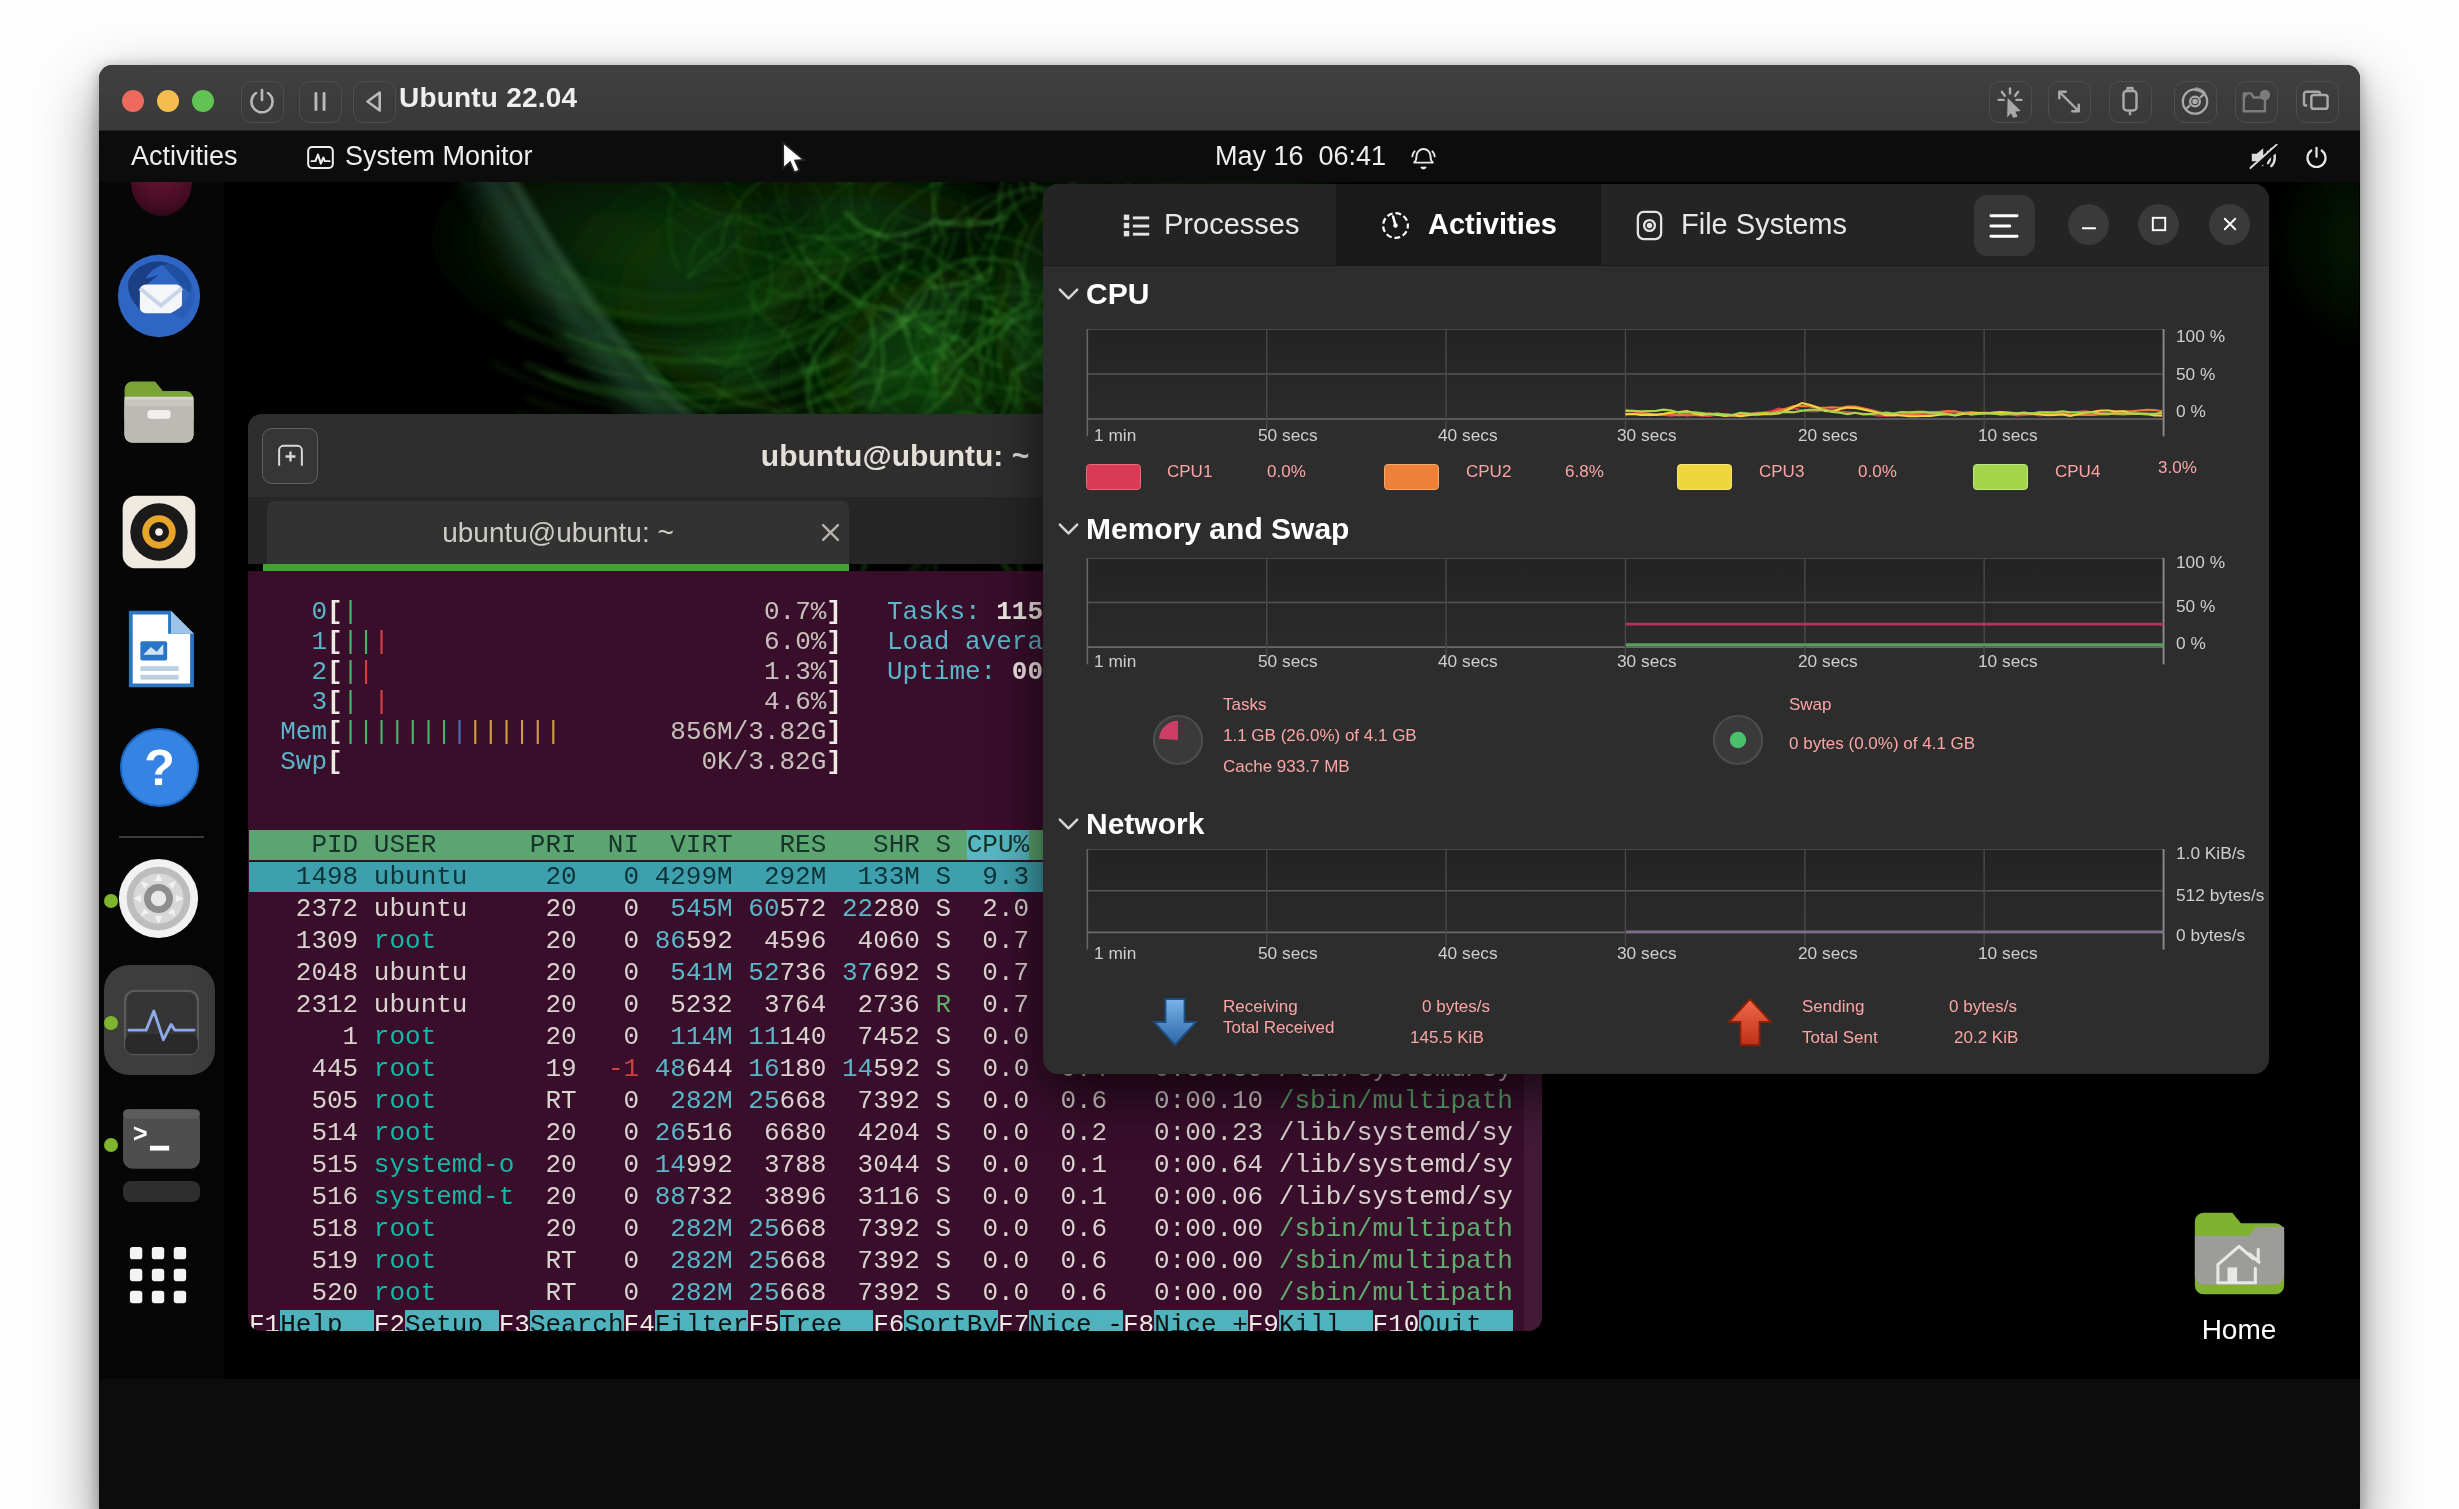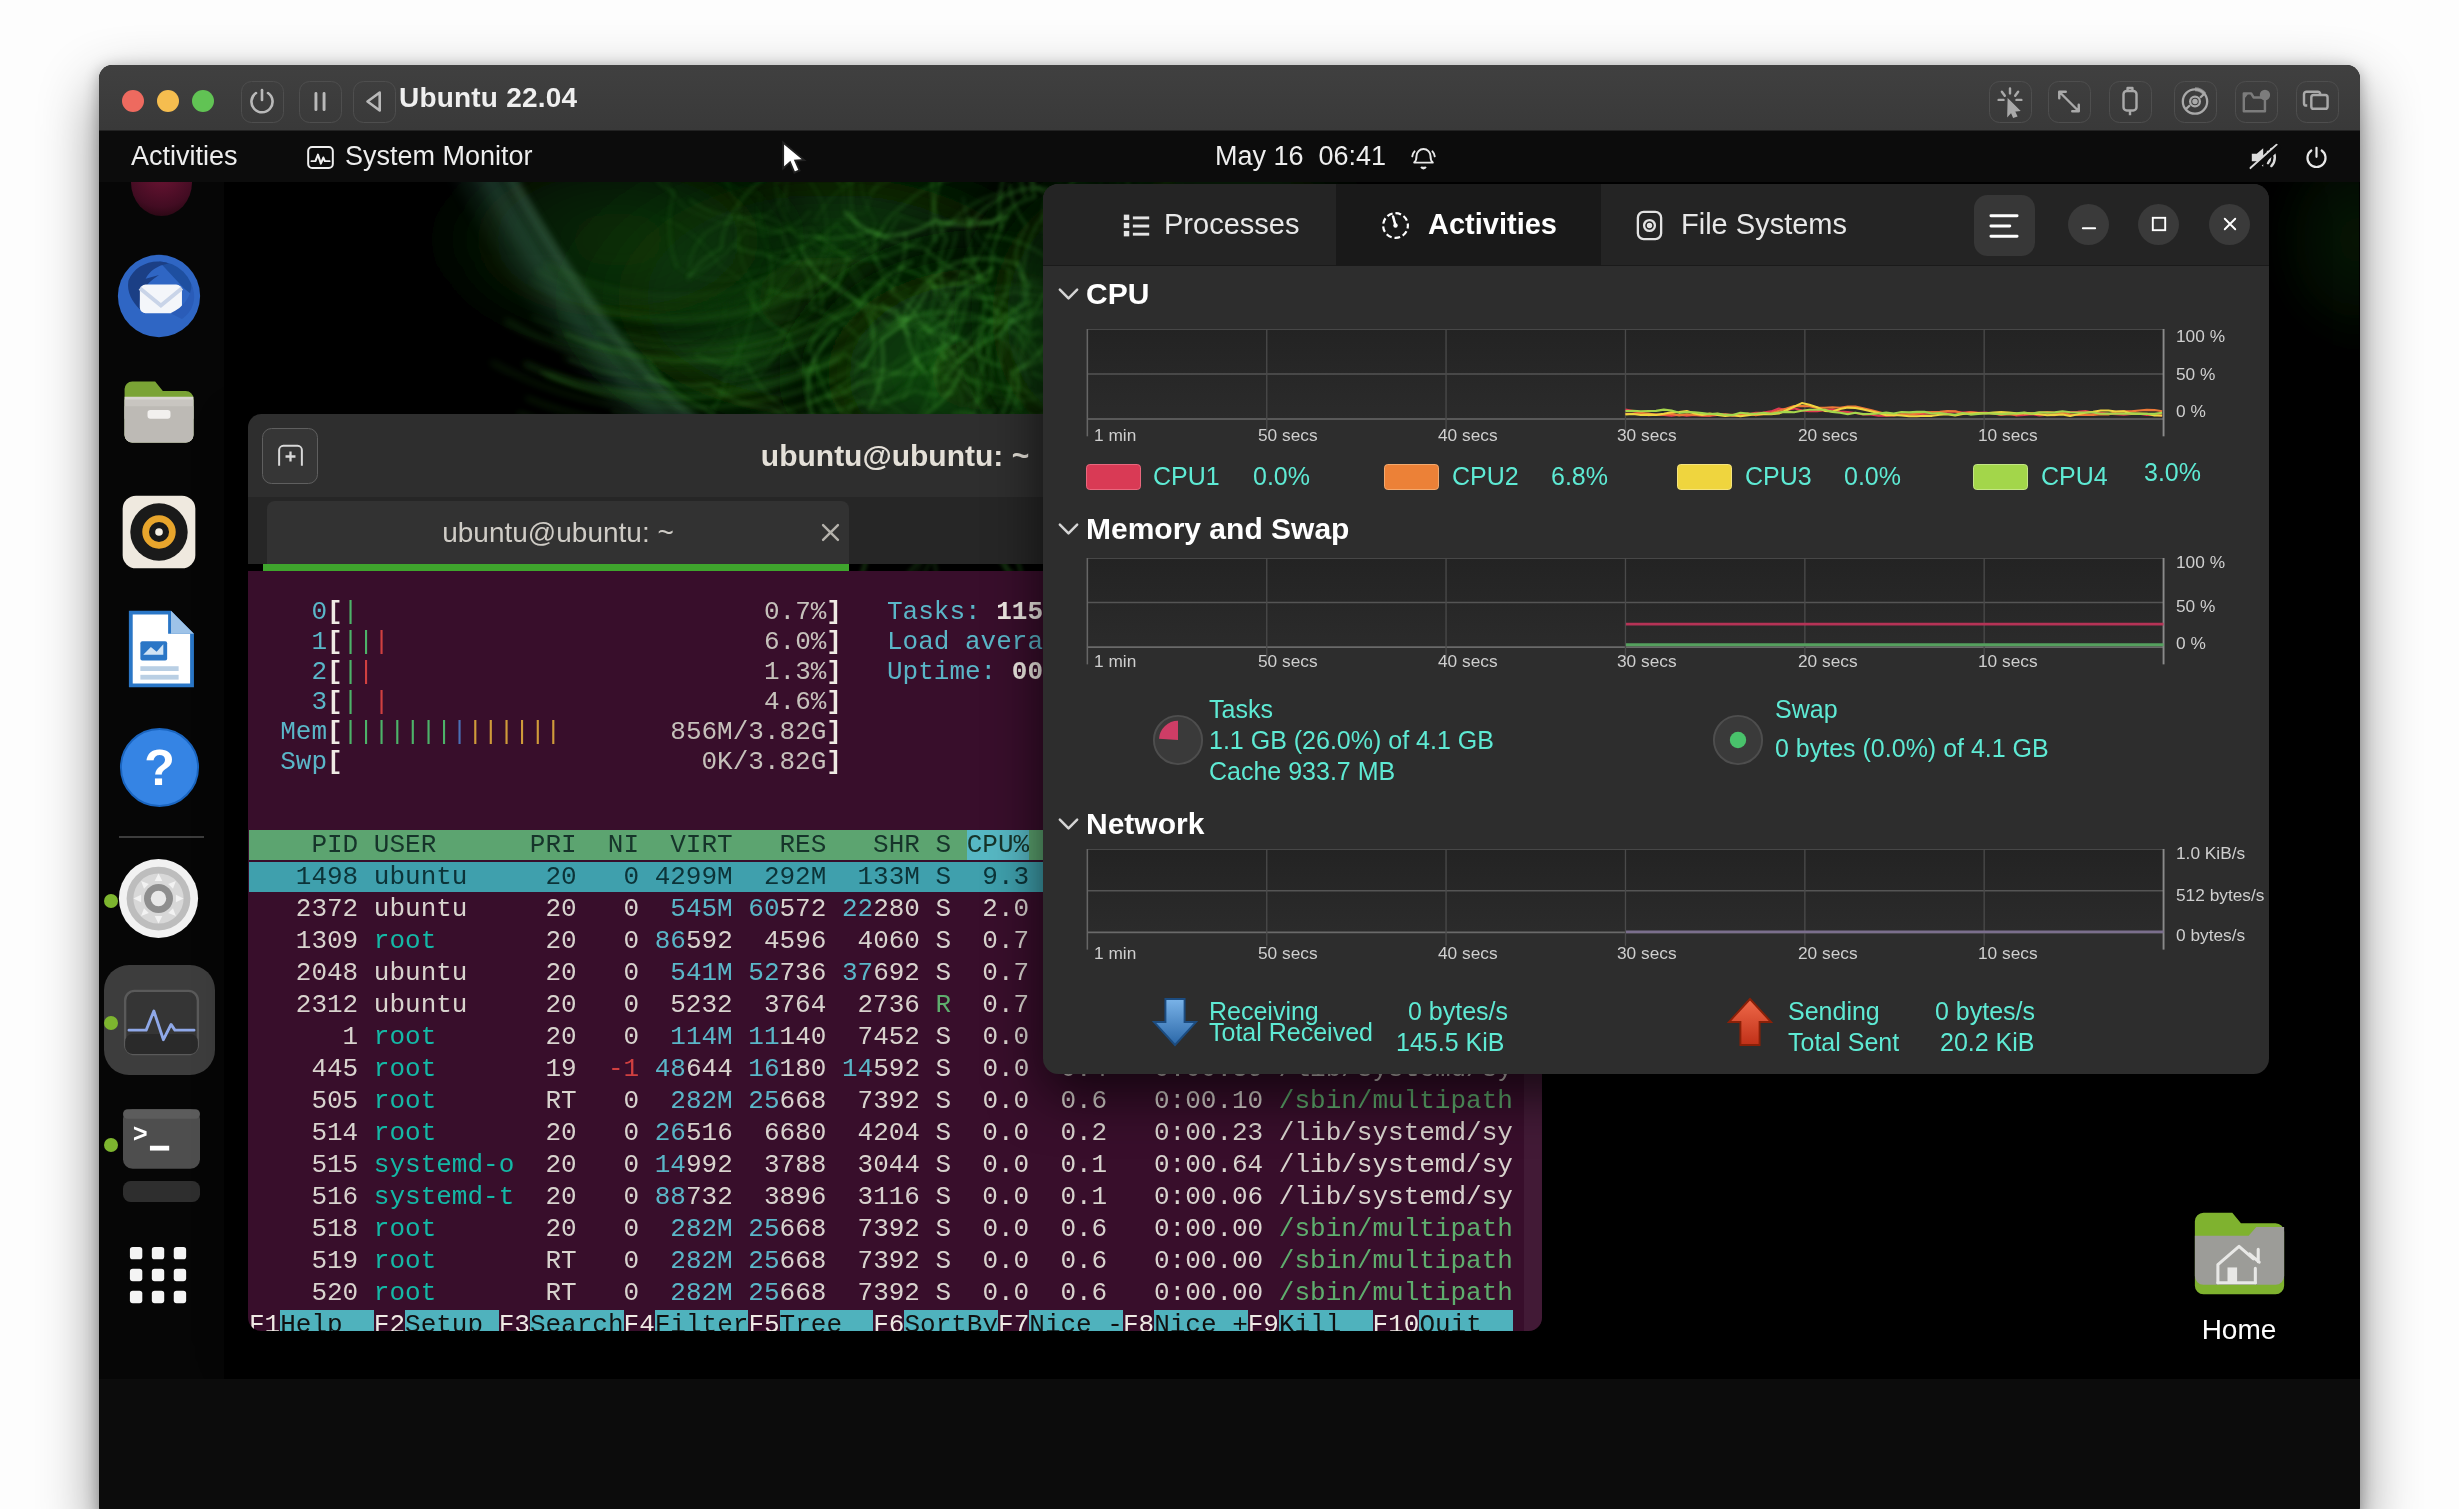--- a/index.html
+++ b/index.html
@@ -38,21 +38,21 @@
   
   #sysmon { position:absolute; left:944px; top:1.9px; width:1226px; height:890px;
     border-radius:15.4px; overflow:hidden; background:#2d2d2d;
     box-shadow:0 21px 53px rgba(0,0,0,0.65); }
   #smhead { position:absolute; left:0; top:0; width:100%; height:82px; background:#242424;
     border-bottom:1px solid #1a1a1a; }
   .smtab { position:absolute; top:0; height:82px; display:flex; align-items:center; color:#e8e8e8; font-size:29px; }
   .smheading { position:absolute; color:#fff; font-size:30px; font-weight:bold; }
   .chev { position:absolute; width:25px; height:25px; }
   .smlabel { position:absolute; color:#cfcfcf; font-size:17.3px; white-space:nowrap; }
-  .legtext { position:absolute; color:#5eead4; font-size:25px; }
+  .legtext { position:absolute; color:#fca5a5; font-size:17px;margin-left:14px; }
   .chart { position:absolute; }
   .cbtn { position:absolute; width:41px; height:41px; border-radius:50%; background:#3a3a3a; }
 
   .tpre .c { color:#5ab6c8; }
   .tpre .wb { color:#efeae4; font-weight:bold; }
   .tpre .gy { color:#c6c1bb; }
   .tpre .gr { color:#14b8a6; }
   .tpre .gn { color:#5fae6e; }
   .tpre .bg { color:#4db269; }
   .tpre .bb { color:#4a6fb5; }

